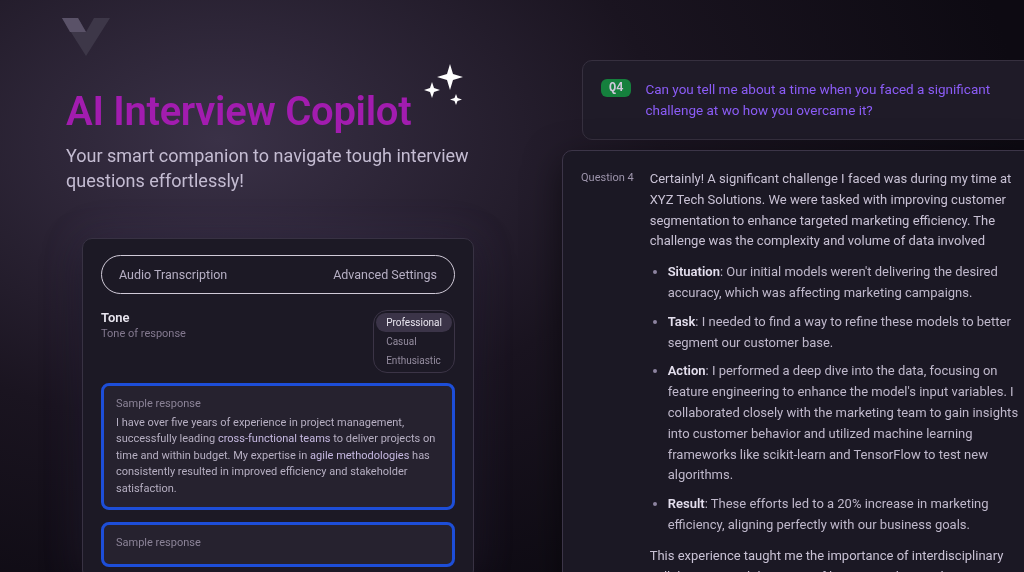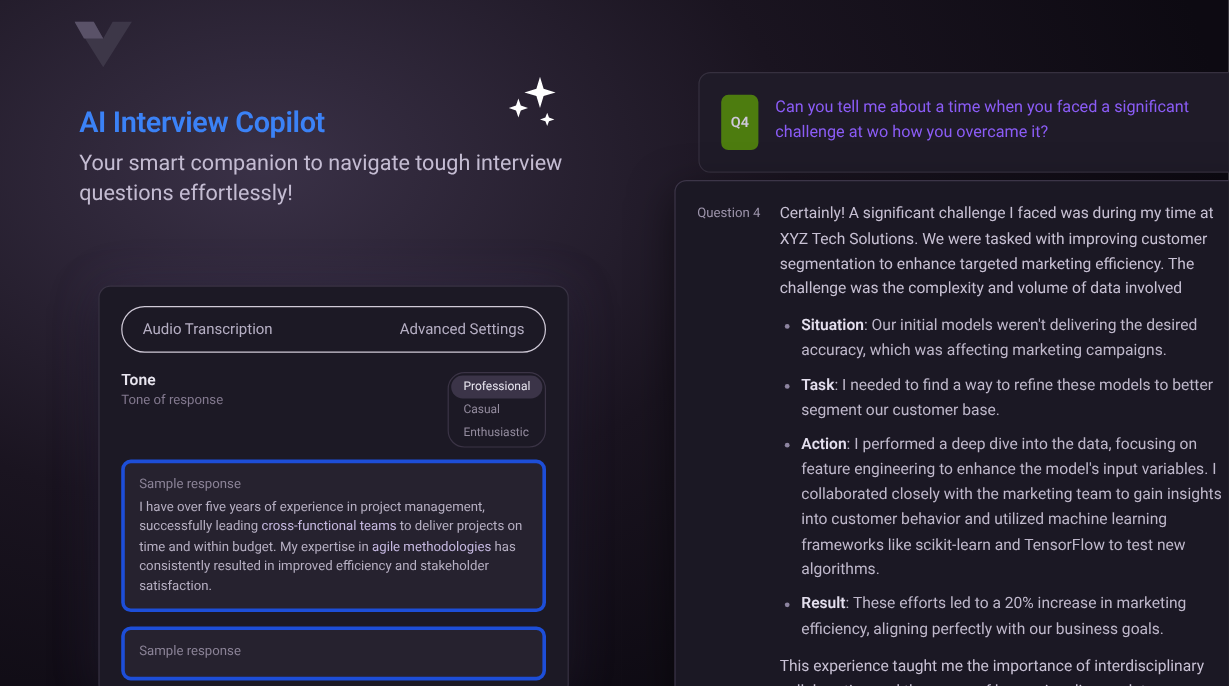--- a/index.html
+++ b/index.html
@@ -20,23 +20,23 @@
   height: 38px;
 }
 .logo svg { display: block; }
 .hero {
   position: absolute;
   top: 88px;
   left: 66px;
   width: 430px;
 }
 .hero-title {
-  font-size: 24px;
-  font-weight: 600;
-  color: #3b82f6;
+  font-size: 40px;
+  font-weight: 600;
+  color: #a21caf;
   margin-bottom: 8px;
   letter-spacing: -0.3px;
 }
 .hero-sub {
   font-size: 18px;
   font-weight: 400;
   color: #c4bcd2;
   line-height: 1.4;
 }
 .sparkles {
@@ -163,26 +163,27 @@
   right: -20px;
   background: #1f1b28;
   border: 1px solid #36303f;
   border-radius: 10px;
   padding: 18px 20px 18px 18px;
   display: flex;
   gap: 14px;
   align-items: flex-start;
 }
 .q-badge {
-  background: #4d7c0f;
+  background: #15803d;
   border-radius: 6px;
-  padding: 16px 8px;
+  padding: 2px 8px;
   font-size: 12px;
   color: #cfc8db;
   font-weight: 600;
+  font-family: Liberation Mono, monospace;
 }
 .q-text {
   font-size: 13.5px;
   color: #8b5cf6;
   line-height: 1.55;
 }
 .answer-card {
   position: absolute;
   top: 150px;
   left: 562px;

